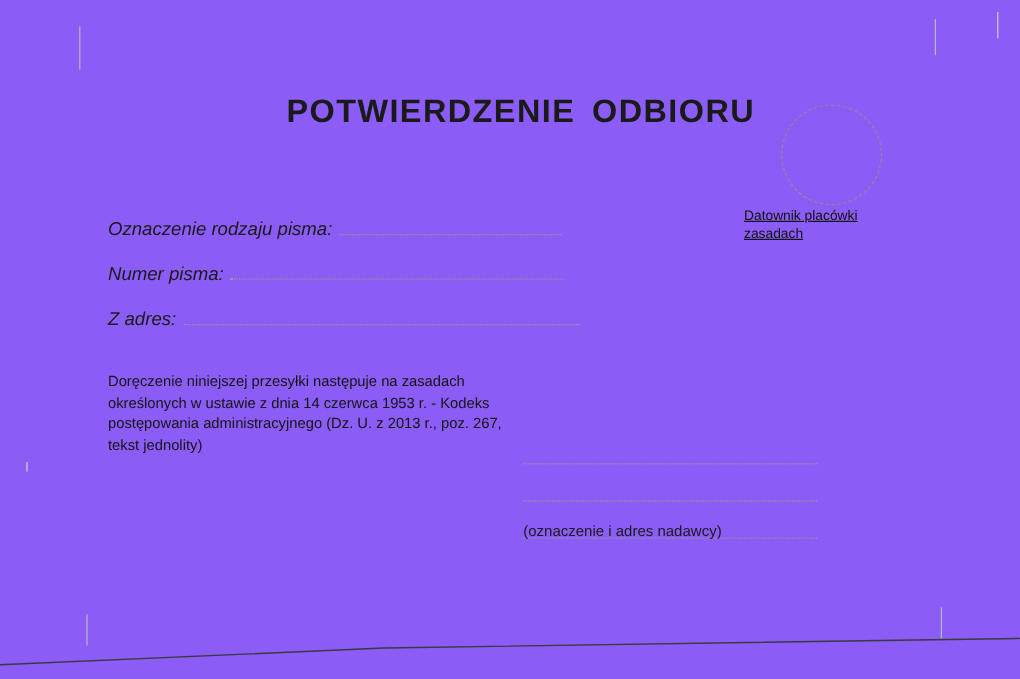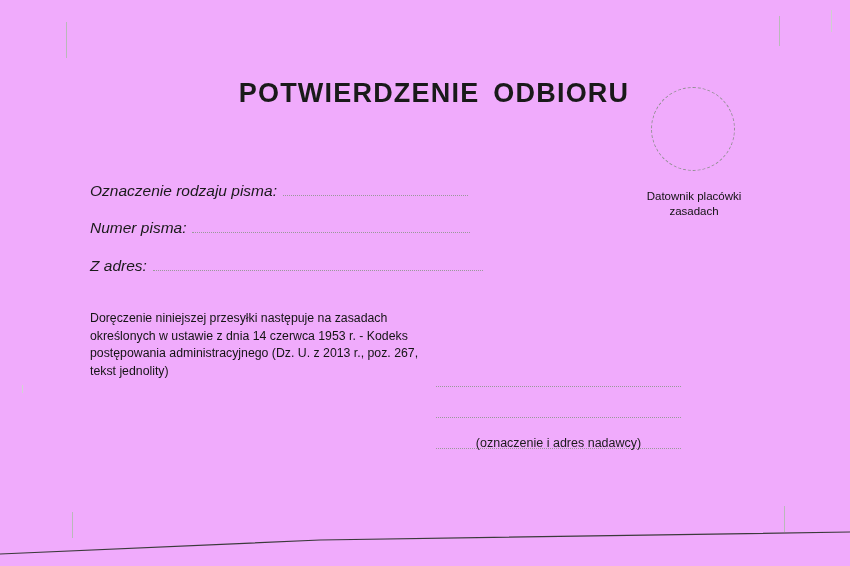--- a/index.html
+++ b/index.html
@@ -12,21 +12,21 @@
     background: #ffffff;
     font-family: "Liberation Sans", sans-serif;
     color: #1a1a1a;
     overflow: hidden;
     position: relative;
   }
 
   .page {
     position: absolute;
     inset: 0;
-    background: #f0abfc;
+    background: #8b5cf6;
   }
 
   
   .tick {
     position: absolute;
     background: #b9b9b9;
     width: 1px;
   }
   .tick.t1 { left: 66px;  top: 22px;  height: 36px; }
   .tick.t2 { left: 779px; top: 16px;  height: 30px; }
@@ -66,26 +66,26 @@
     left: 651px;
     top: 87px;
     width: 82px;
     height: 82px;
     border: 1px dashed #8f8f8f;
     border-radius: 50%;
   }
   .stamp-label {
     position: absolute;
     left: 620px;
-    top: 189px;
+    top: 173px;
     width: 148px;
-    text-align: center;
     font-size: 11.5px;
     line-height: 15px;
     color: #111;
+    text-decoration: underline;
   }
 
   
   .field {
     position: absolute;
     display: flex;
     align-items: baseline;
     font-size: 15.5px;
     font-style: italic;
   }
@@ -124,21 +124,21 @@
   }
   .sender-lines .sline {
     border-bottom: 1px dotted #9a9a9a;
     height: 30px;
   }
   .sender-caption {
     position: absolute;
     left: 436px;
     top: 436px;
     width: 245px;
-    text-align: center;
+    text-align: left;
     font-size: 12.5px;
   }
 </style>
 </head>
 <body>
 
 <div class="page">
 
   <div class="tick t1"></div>
   <div class="tick t2"></div>

